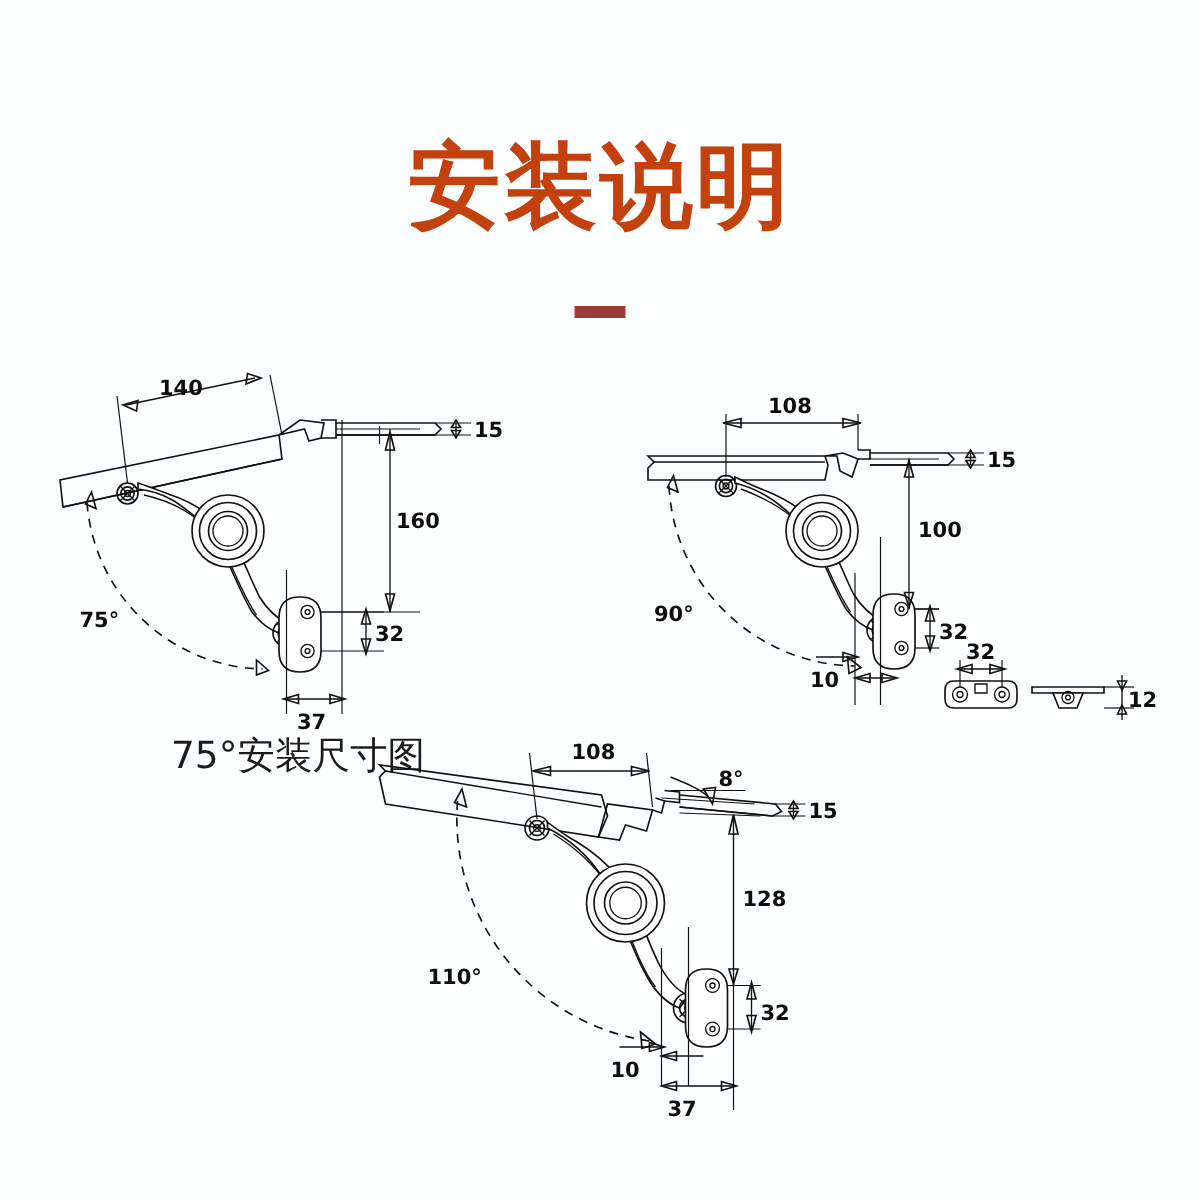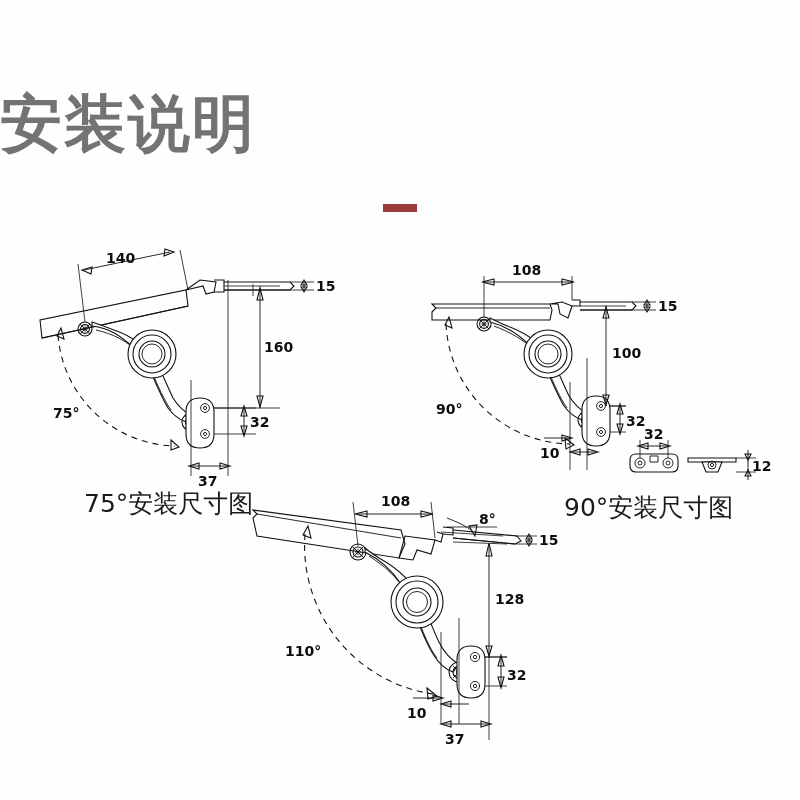--- a/index.html
+++ b/index.html
@@ -17,24 +17,25 @@
   .page {
     position: absolute;
     inset: 0;
     background: #fdfeff;
   }
   .title {
     position: absolute;
     top: 90px;
     left: 0;
     width: 800px;
+    text-align: center;
     font-size: 62px;
     font-weight: bold;
     letter-spacing: 2px;
-    color: #737373;
+    color: #c2410c;
     font-family: "DejaVu Sans", "Liberation Sans", sans-serif;
     line-height: 1.1;
   }
   .divider {
     position: absolute;
     top: 204px;
     left: 383px;
     width: 34px;
     height: 8px;
     background: #9d3b38;
@@ -44,20 +45,21 @@
   }
   #diagram-75 { left: 28px; top: 250px; width: 320px; height: 260px; }
   #diagram-90 { left: 400px; top: 262px; width: 372px; height: 260px; }
   #diagram-110 { left: 235px; top: 492px; width: 420px; height: 262px; }
 
   .caption {
     position: absolute;
     color: #1b1b1b;
     font-family: "DejaVu Sans", "Liberation Sans", sans-serif;
     white-space: nowrap;
+    margin-left: 30px;
   }
   #caption-75 { left: 84px; top: 487px; font-size: 25px; }
   #caption-90 { left: 564px; top: 491px; font-size: 25px; }
   #caption-110 { left: 452px; top: 712px; font-size: 29px; }
 
   svg { display: block; overflow: visible; }
   .ln { fill: none; stroke: #111; stroke-width: 1.1; }
   .ln-thin { fill: none; stroke: #111; stroke-width: 0.9; }
   .ln-ctr { fill: none; stroke: #111; stroke-width: 0.8; }
   .ln-ext { fill: none; stroke: #111; stroke-width: 0.8; }
@@ -268,21 +270,20 @@
       <text class="dimtxt" x="244" y="177">32</text>
 
       <path class="ln-ext" d="M336 196 L356 196"></path>
       <path class="ln-ext" d="M336 210 L356 210"></path>
       <path class="ln-thin" d="M348 188 L348 218"></path>
       <path class="ln" d="M345 192 L348 198 L351 192 Z"></path>
       <path class="ln" d="M345 214 L348 208 L351 214 Z"></path>
       <text class="dimtxt" x="352" y="209">12</text>
     </svg>
   </div>
-  <div class="caption" id="caption-90">90°安装尺寸图</div>
 
   <div class="diagram" id="diagram-110">
     <svg width="420" height="262" viewBox="0 0 420 262">
 
       <path class="ln" d="M18 18 L22 22 L18 26 L22 44 L164 66 L170 52 L166 38 Z"></path>
       <path class="ln-thin" d="M22 22 L166 46"></path>
 
       <path class="ln" d="M164 66 L178 68 L182 58 L196 62 L200 48 L170 44 Z"></path>
       <path class="ln" d="M200 48 L206 50 L208 42 L202 40"></path>
 

